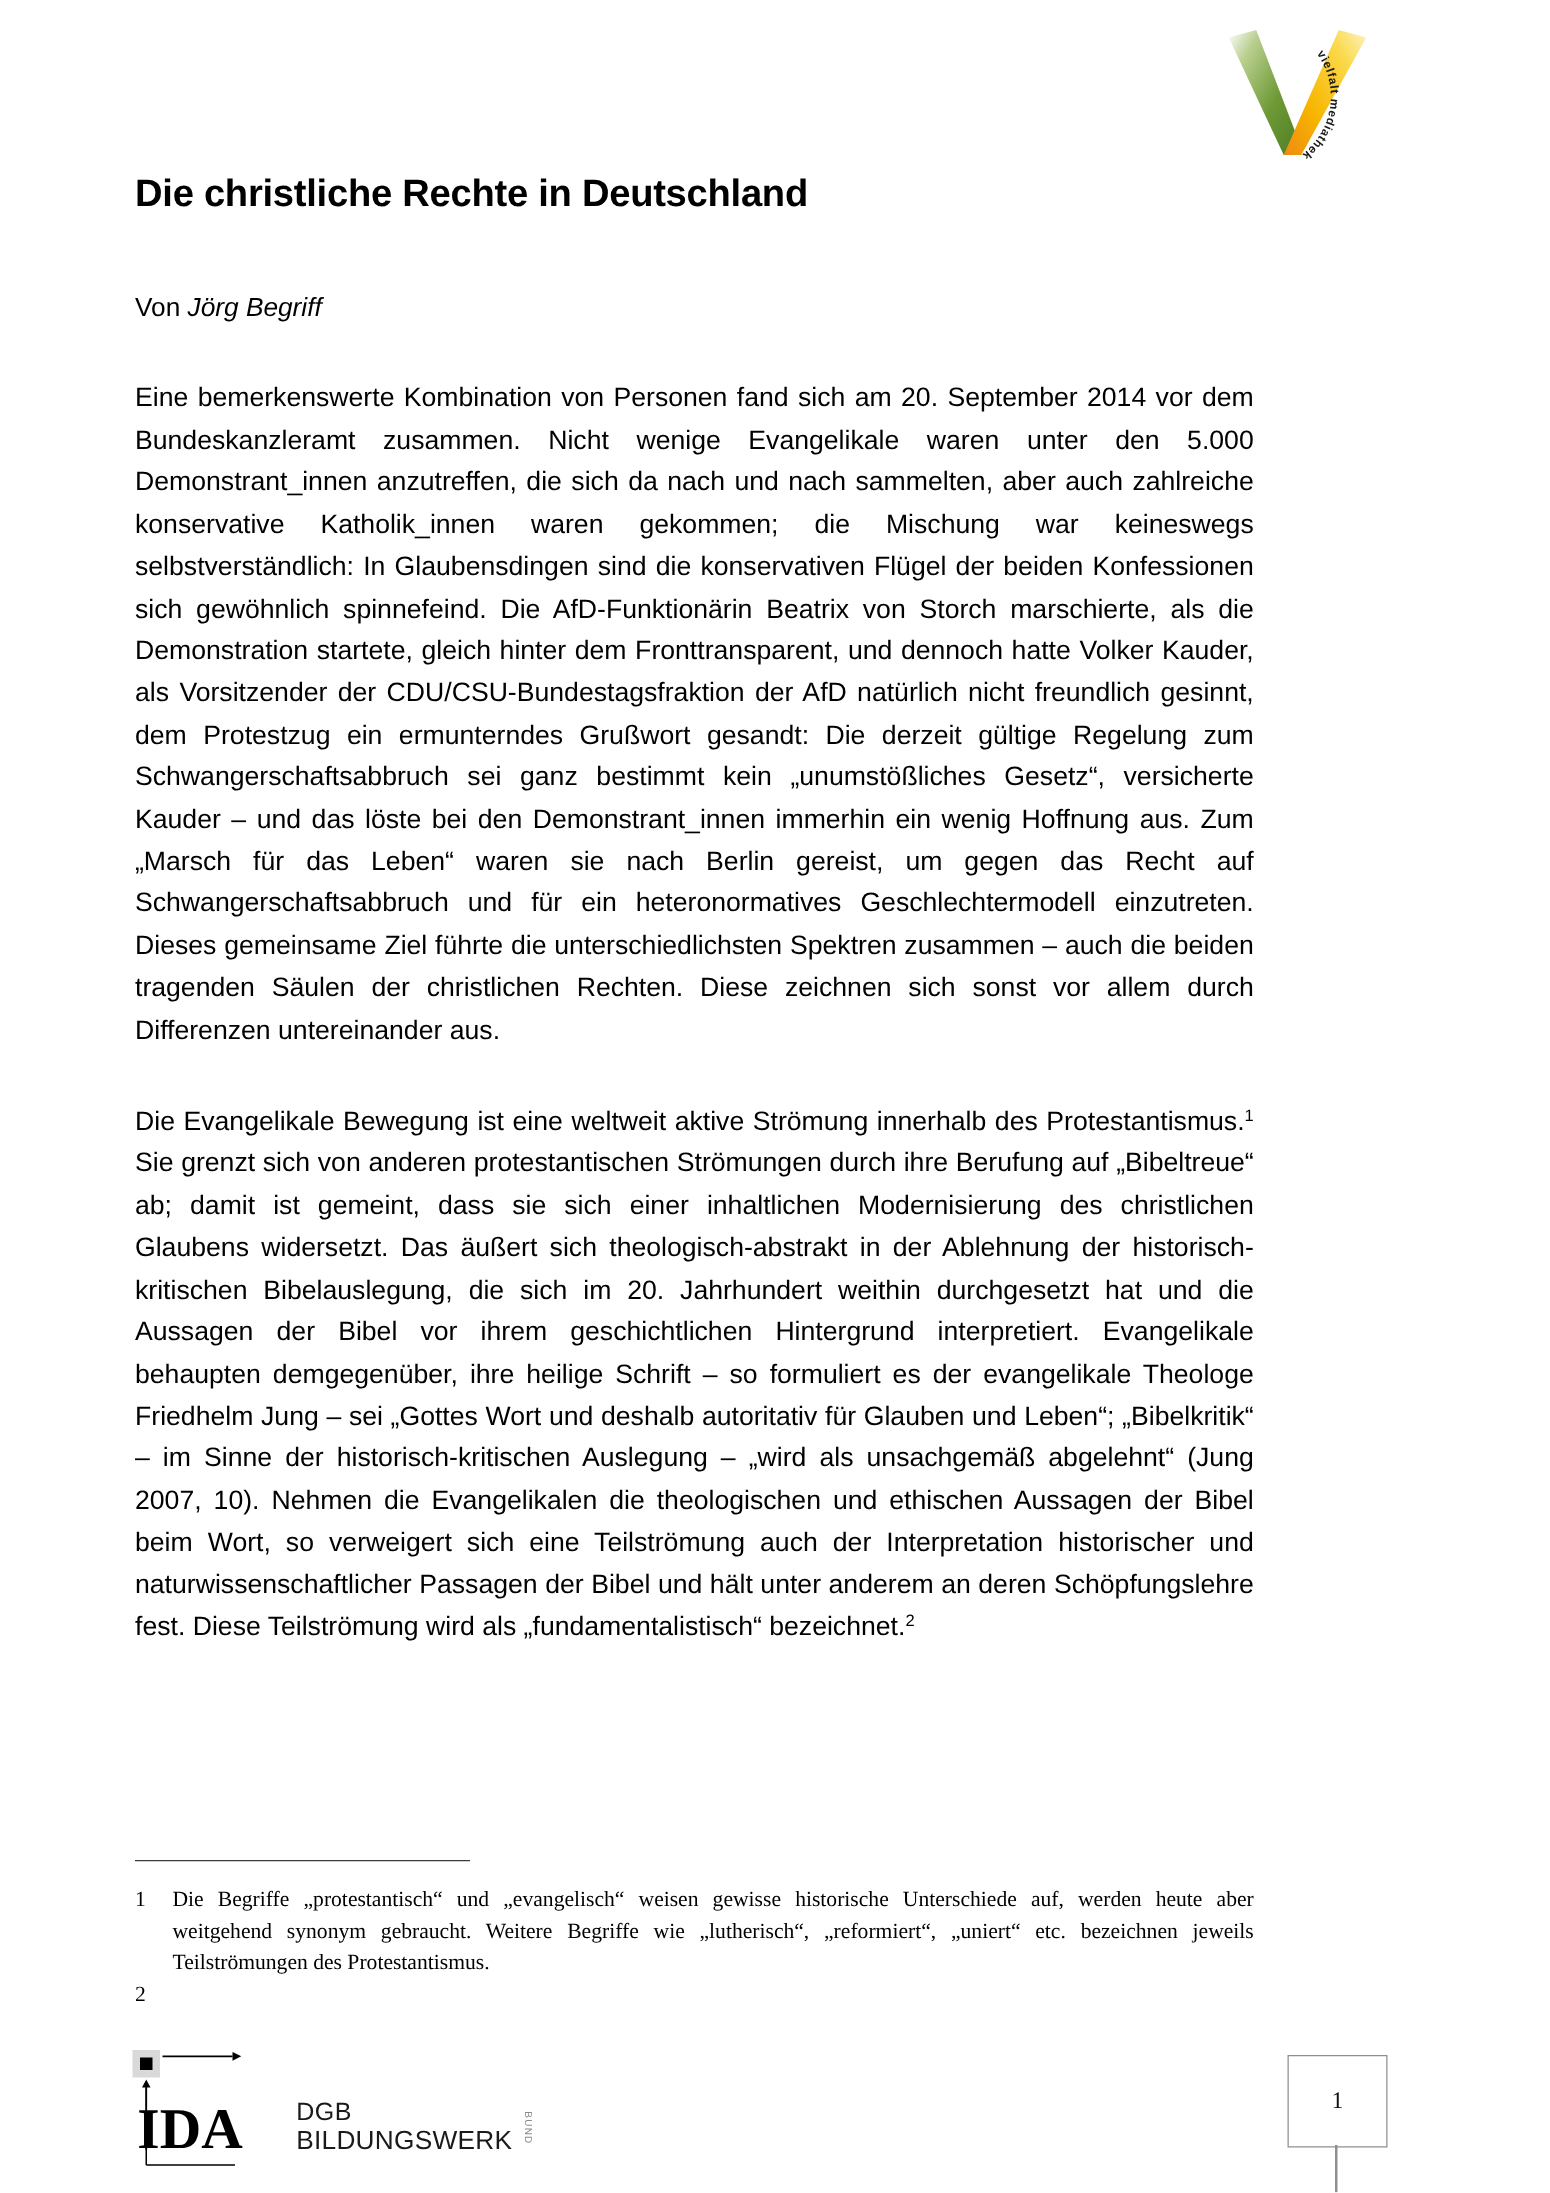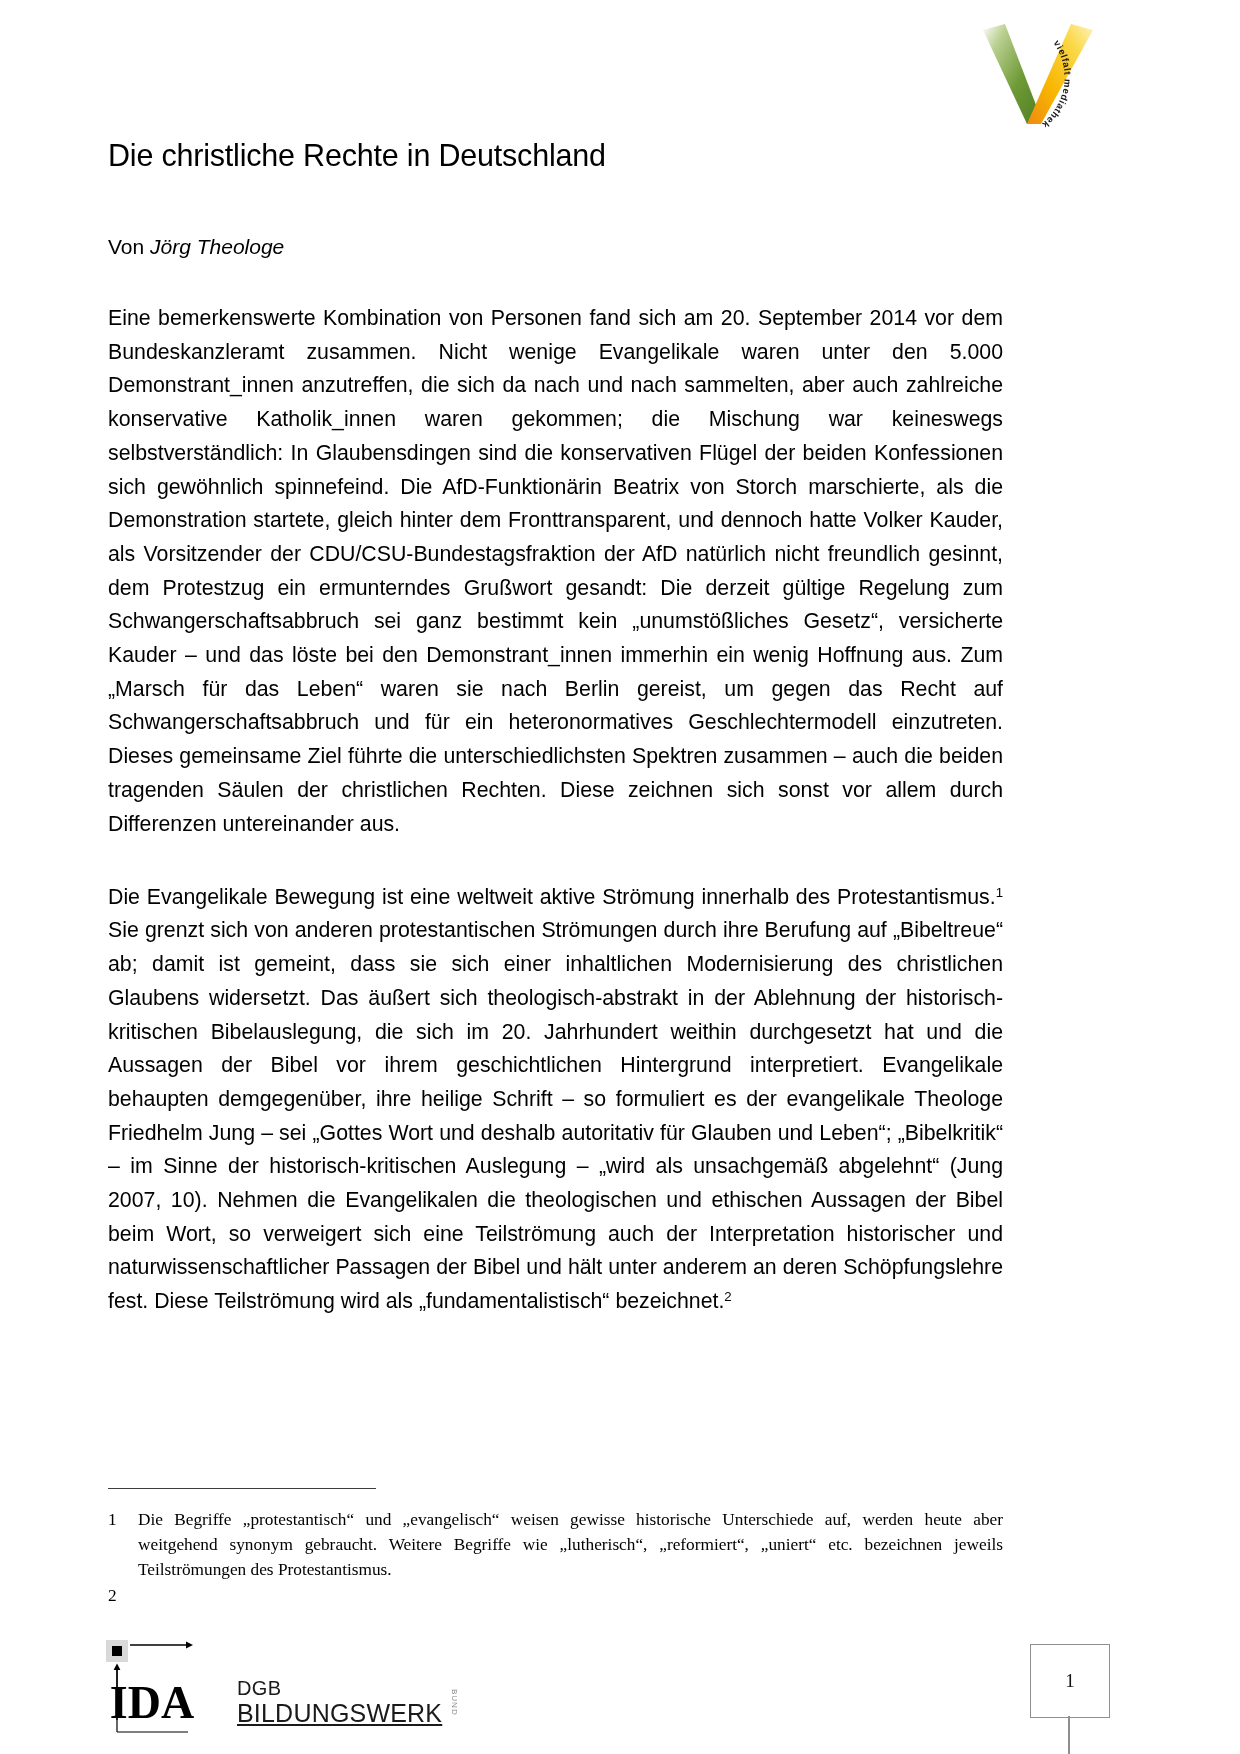--- a/index.html
+++ b/index.html
@@ -27,21 +27,21 @@
     height: 125px;
   }
   .logo-wrap svg { display: block; }
 
   
   .doc-title {
     position: absolute;
     top: 118px;
     left: 108px;
     font-size: 30.5px;
-    font-weight: normal;
+    font-weight: bold;
     letter-spacing: -0.2px;
     line-height: 1.15;
     white-space: nowrap;
   }
 
   
   .byline {
     position: absolute;
     top: 233px;
     left: 108px;
@@ -140,21 +140,21 @@
     height: 40px;
     background: #9a9a9a;
     margin-right: 9px;
   }
   .dgb-text {
     font-family: "Liberation Sans", sans-serif;
     line-height: 1.12;
     margin-left: 6px;
   }
   .dgb-text .l1 { font-size: 20px; letter-spacing: 0.4px; color:#1a1a1a; }
-  .dgb-text .l2 { font-size: 25px; letter-spacing: 0.2px; color:#1a1a1a;text-decoration:underline; }
+  .dgb-text .l2 { font-size: 21px; letter-spacing: 0.2px; color:#1a1a1a; }
   .dgb-vert {
     margin-left: 8px;
     font-size: 8px;
     color: #8c8c8c;
     writing-mode: vertical-rl;
     letter-spacing: 1px;
   }
 
   
   .pagenum-box {
@@ -216,21 +216,21 @@
       <polygon points="96,12 118,18 66,112 52,112" fill="url(#gright)"></polygon>
       <text font-family="'Liberation Sans', sans-serif" font-size="9.5" font-weight="bold" fill="#1a1a1a" letter-spacing="0.6">
         <textPath href="#arcpath" startOffset="4%">vielfalt mediathek</textPath>
       </text>
     </svg>
   </div>
 
   <h1 class="doc-title">Die christliche Rechte in Deutschland</h1>
 
   <div class="byline">
-    <span>Von </span><span class="author">Jörg Theologe</span>
+    <span>Von </span><span class="author">Jörg Begriff</span>
   </div>
 
   <div class="body-col">
 
     <p class="body">Eine bemerkenswerte Kombination von Personen fand sich am 20. September 2014 vor dem Bundeskanzleramt zusammen. Nicht wenige Evangelikale waren unter den 5.000 Demonstrant_innen anzutreffen, die sich da nach und nach sammelten, aber auch zahlreiche konservative Katholik_innen waren gekommen; die Mischung war keineswegs selbstverständlich: In Glaubensdingen sind die konservativen Flügel der beiden Konfessionen sich gewöhnlich spinnefeind. Die AfD-Funktionärin Beatrix von Storch marschierte, als die Demonstration startete, gleich hinter dem Fronttransparent, und dennoch hatte Volker Kauder, als Vorsitzender der CDU/CSU-Bundestagsfraktion der AfD natürlich nicht freundlich gesinnt, dem Protestzug ein ermunterndes Grußwort gesandt: Die derzeit gültige Regelung zum Schwangerschaftsabbruch sei ganz bestimmt kein „unumstößliches Gesetz“, versicherte Kauder – und das löste bei den Demonstrant_innen immerhin ein wenig Hoffnung aus. Zum „Marsch für das Leben“ waren sie nach Berlin gereist, um gegen das Recht auf Schwangerschaftsabbruch und für ein heteronormatives Geschlechtermodell einzutreten. Dieses gemeinsame Ziel führte die unterschiedlichsten Spektren zusammen – auch die beiden tragenden Säulen der christlichen Rechten. Diese zeichnen sich sonst vor allem durch Differenzen untereinander aus.</p>
 
     <div class="gap-para"></div>
 
 
     <div class="gap-head-after"></div>

